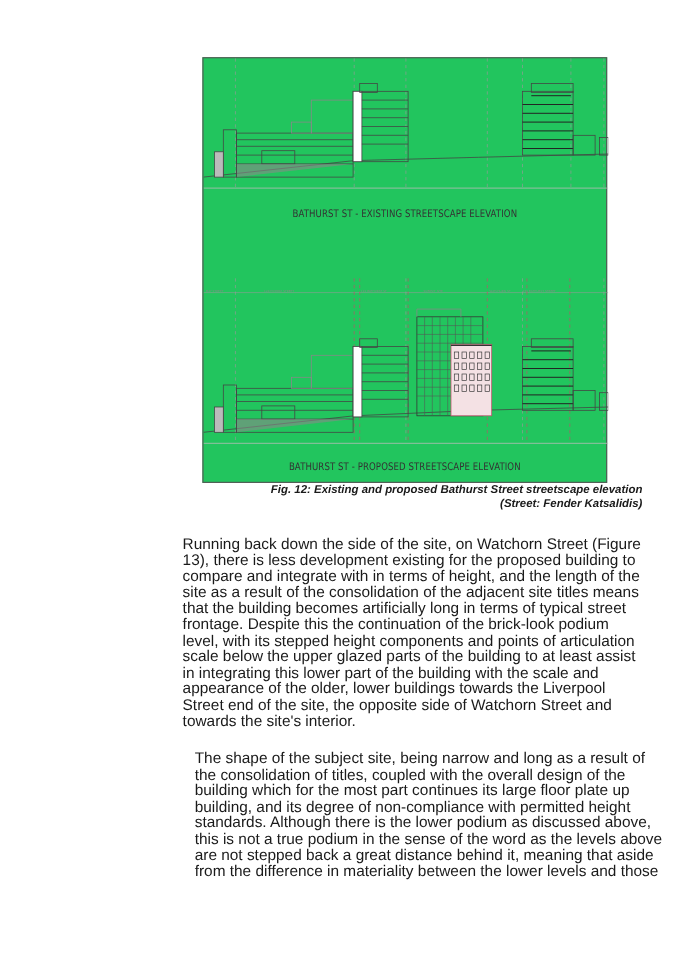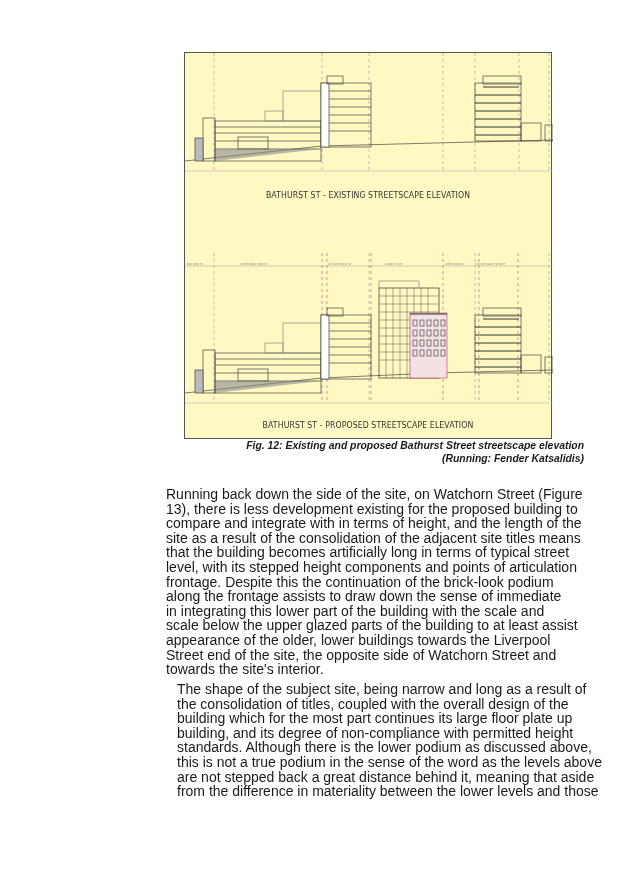--- a/index.html
+++ b/index.html
@@ -1,17 +1,17 @@
 <!DOCTYPE html>
 <html><head>
 <meta charset="utf-8">
 <style>
   html, body { margin: 0; padding: 0; background: #ffffff; }
   body { width: 622px; height: 880px; position: relative; overflow: hidden; font-family: "Liberation Sans", sans-serif; color: #1a1a1a; }
-  .figure-frame { position: absolute; left: 184px; top: 52px; width: 368px; height: 387px; border: 1px solid #555; box-sizing: border-box; background: #fef9c3; }
+  .figure-frame { position: absolute; left: 184px; top: 52px; width: 368px; height: 387px; border: 1px solid #555; box-sizing: border-box; background: #22c55e; }
   .figure-frame svg { position: absolute; left: 0; top: 0; }
   .elev-title { position: absolute; left: 0; width: 100%; text-align: center; font-family: "DejaVu Sans", sans-serif; font-size: 9.5px; letter-spacing: 0.1px; color: #333; transform: scaleX(0.82); transform-origin: center; }
   .caption { position: absolute; left: 184px; top: 440px; width: 400px; font-size: 10.4px; font-weight: bold; font-style: italic; line-height: 12.5px; color: #1a1a1a; text-align: right; }
   .para { position: absolute; left: 166px; width: 400px; font-size: 14px; line-height: 14.6px; color: #1a1a1a; margin: 0; }
   .para span { display: block; white-space: nowrap; }
 </style>
 </head>
 <body>
 
 <div class="figure-frame">
@@ -184,34 +184,33 @@
       <rect x="360" y="304" width="8" height="16"></rect>
     </g>
   </svg>
 
   <div class="elev-title" style="top:136px;">BATHURST ST - EXISTING STREETSCAPE ELEVATION</div>
   <div class="elev-title" style="top:366px;">BATHURST ST - PROPOSED STREETSCAPE ELEVATION</div>
 </div>
 
 <div class="caption">
   <div>Fig. 12: Existing and proposed Bathurst Street streetscape elevation</div>
-  <div>(Running: Fender Katsalidis)</div>
+  <div>(Street: Fender Katsalidis)</div>
 </div>
 
 <p class="para" style="top:487px;">
   <span>Running back down the side of the site, on Watchorn Street (Figure</span>
   <span>13), there is less development existing for the proposed building to</span>
   <span>compare and integrate with in terms of height, and the length of the</span>
   <span>site as a result of the consolidation of the adjacent site titles means</span>
   <span>that the building becomes artificially long in terms of typical street</span>
+  <span>frontage.  Despite this the continuation of the brick-look podium</span>
   <span>level, with its stepped height components and points of articulation</span>
-  <span>frontage.  Despite this the continuation of the brick-look podium</span>
-  <span>along the frontage assists to draw down the sense of immediate</span>
+  <span>scale below the upper glazed parts of the building to at least assist</span>
   <span>in integrating this lower part of the building with the scale and</span>
-  <span>scale below the upper glazed parts of the building to at least assist</span>
   <span>appearance of the older, lower buildings towards the Liverpool</span>
   <span>Street end of the site, the opposite side of Watchorn Street and</span>
   <span>towards the site's interior.</span>
 </p>
 
 <p class="para" style="top:682px;margin-left:11px;">
   <span>The shape of the subject site, being narrow and long as a result of</span>
   <span>the consolidation of titles, coupled with the overall design of the</span>
   <span>building which for the most part continues its large floor plate up</span>
   <span>building, and its degree of non-compliance with permitted height</span>

